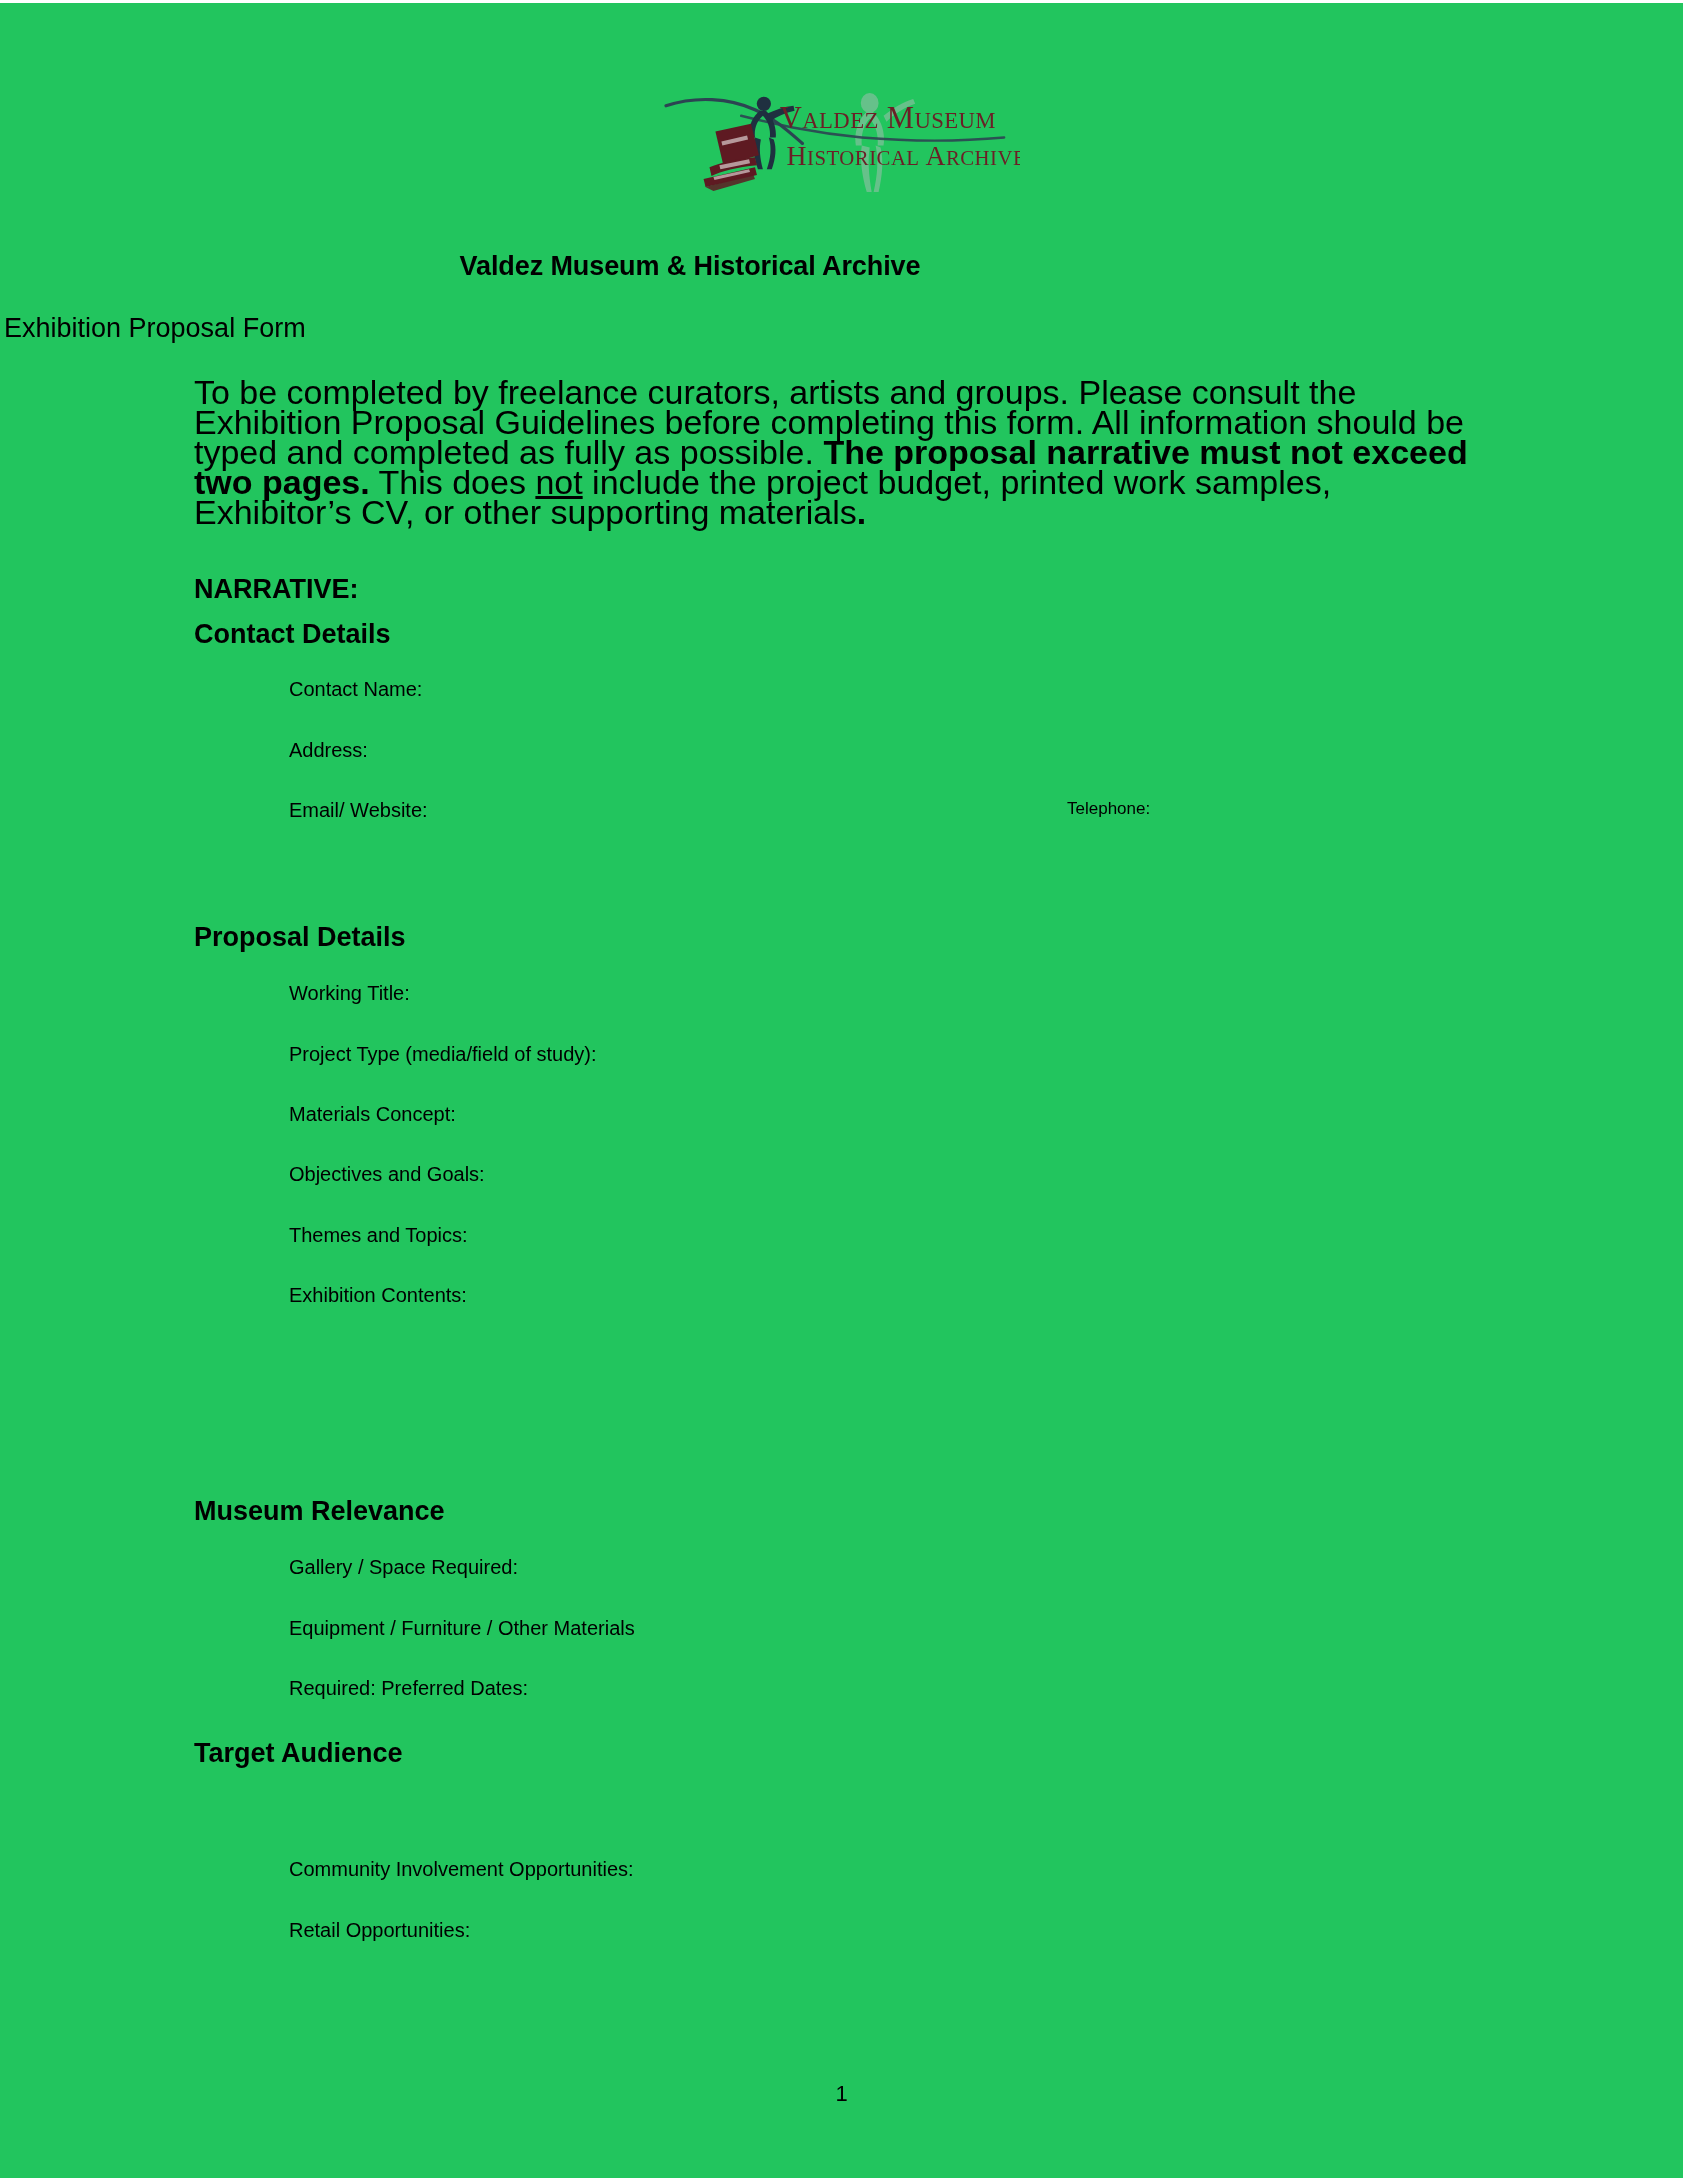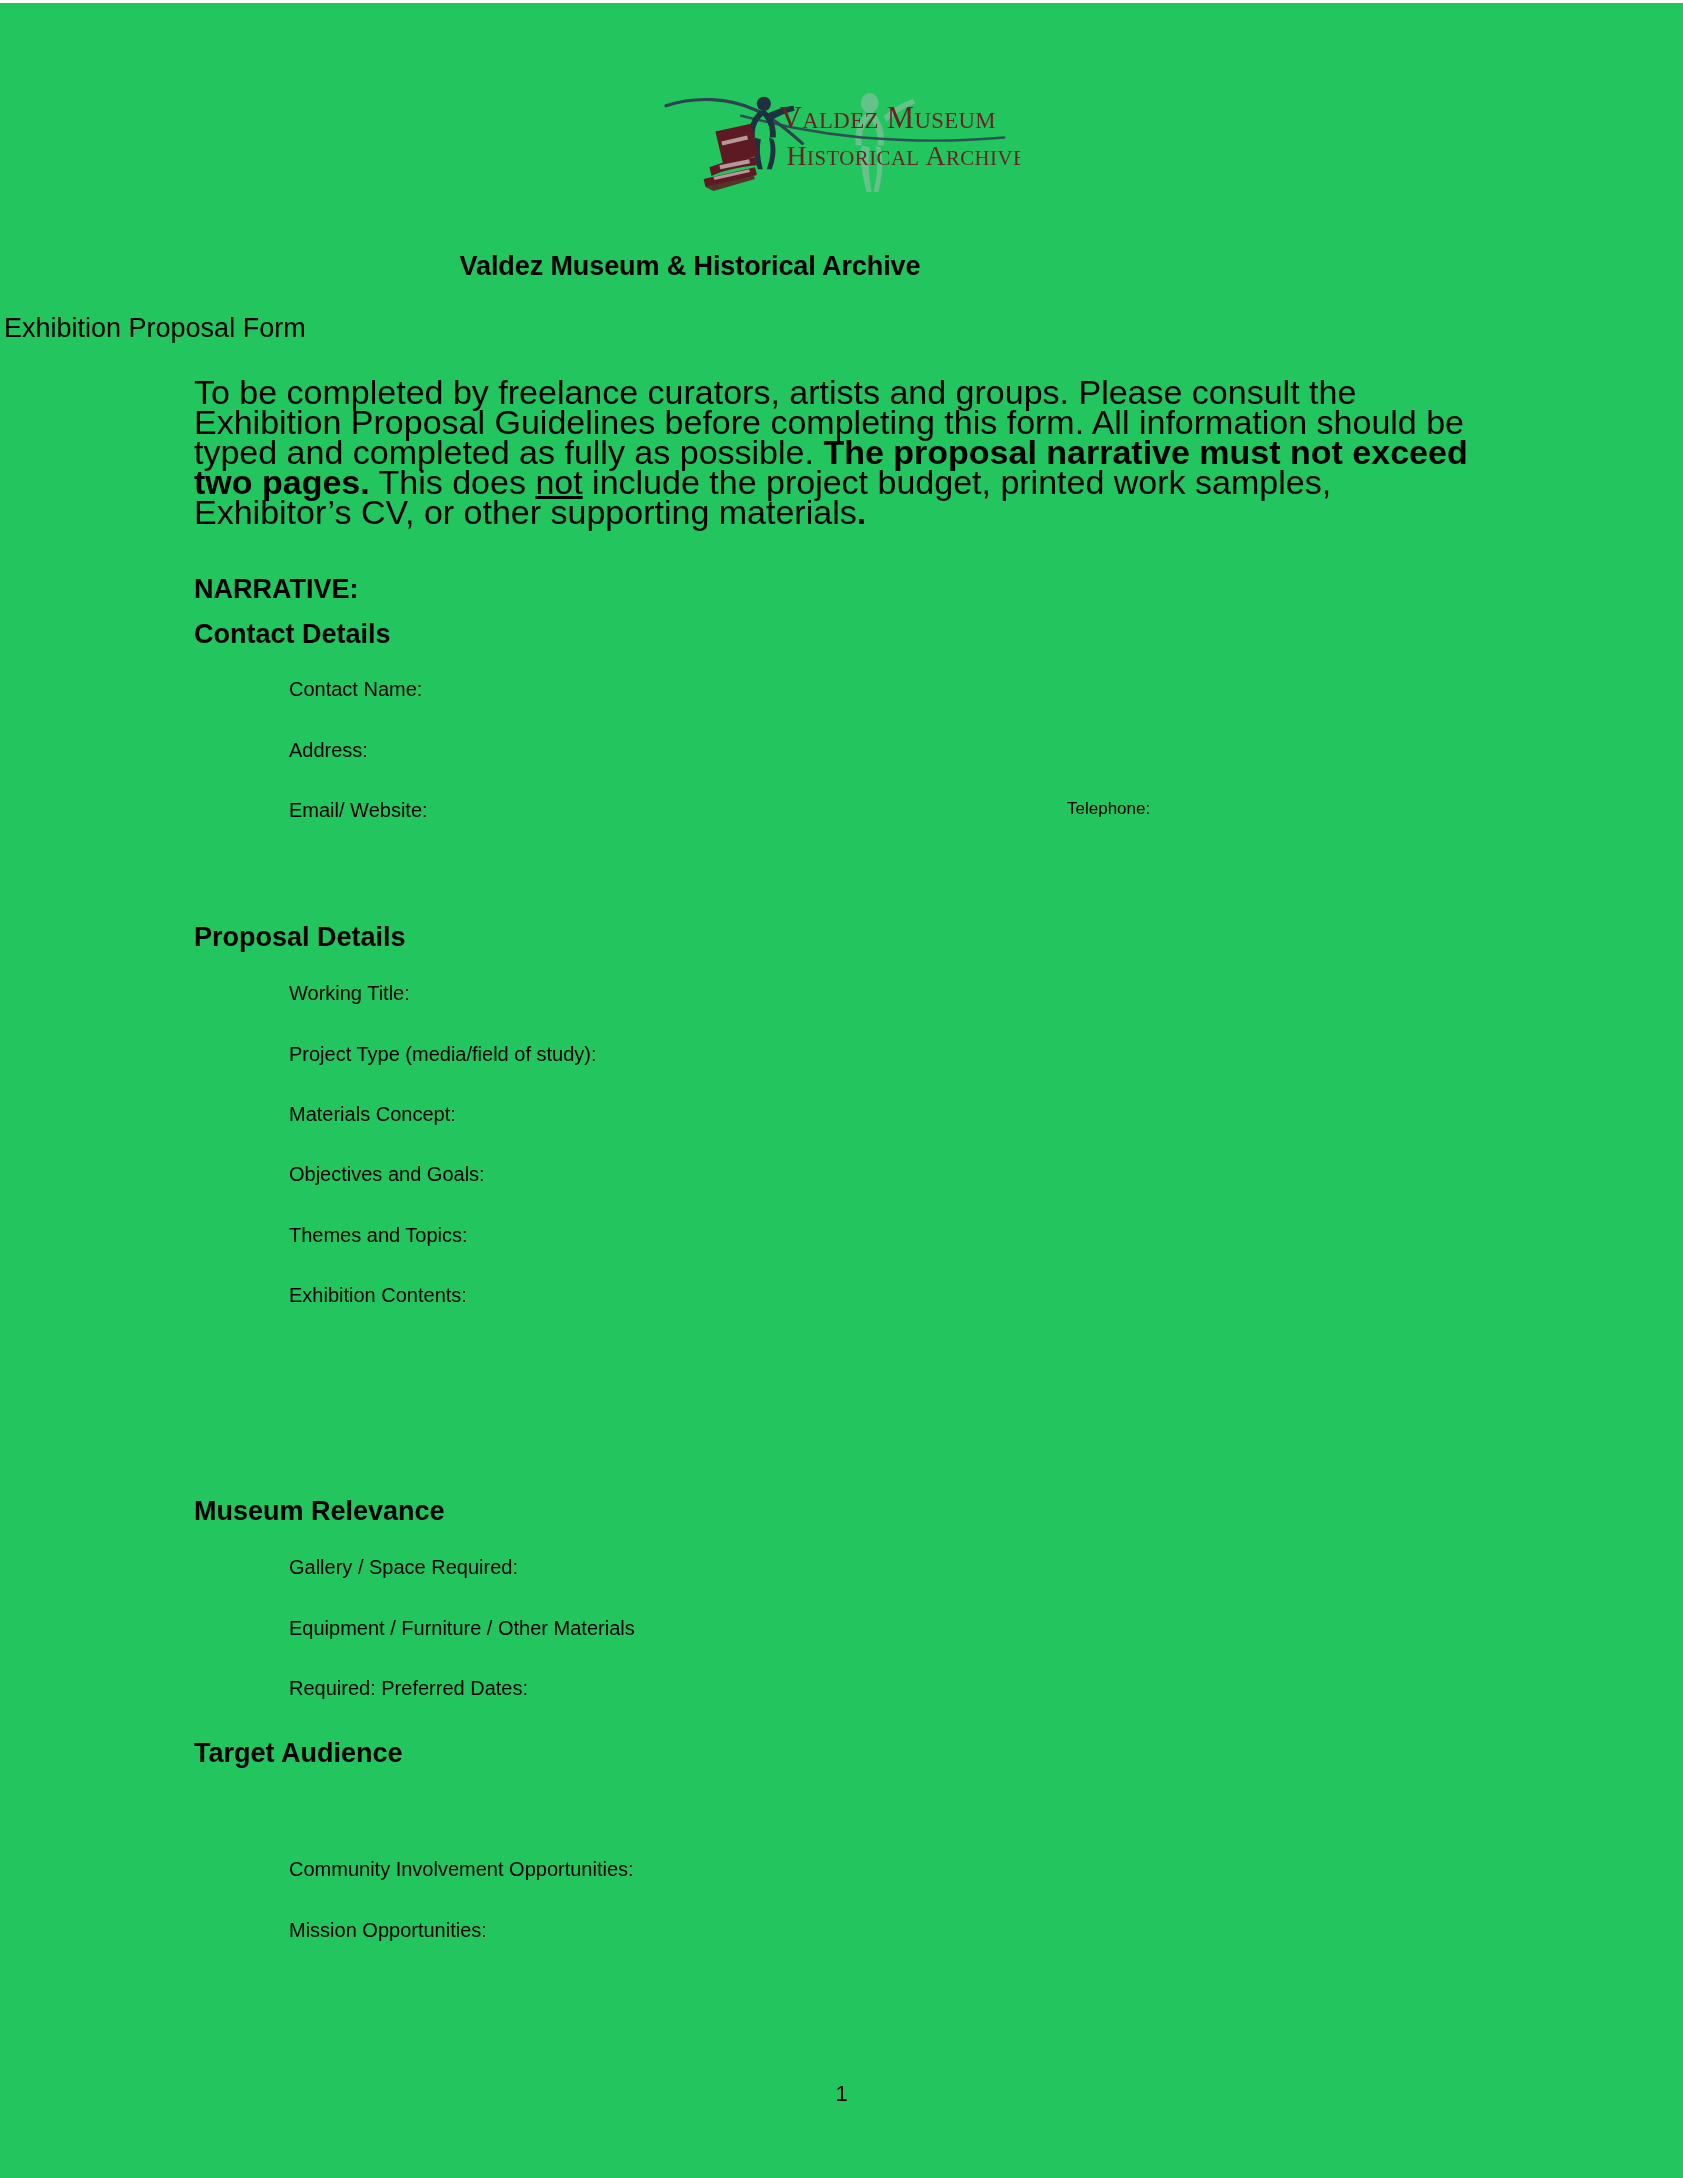--- a/index.html
+++ b/index.html
@@ -171,18 +171,18 @@
   <div class="field" style="top:1221px;">Themes and Topics:</div>
   <div class="field" style="top:1281px;">Exhibition Contents:</div>
 
   <div class="sec-head" style="top:1493px;">Museum Relevance</div>
   <div class="field" style="top:1553px;">Gallery / Space Required:</div>
   <div class="field" style="top:1614px;">Equipment / Furniture / Other Materials</div>
   <div class="field" style="top:1674px;">Required: Preferred Dates:</div>
 
   <div class="sec-head" style="top:1735px;">Target Audience</div>
   <div class="field" style="top:1855px;">Community Involvement Opportunities:</div>
-  <div class="field" style="top:1916px;">Mission Opportunities:</div>
+  <div class="field" style="top:1916px;">Retail Opportunities:</div>
 
   <div class="page-number">1</div>
 
 </div>
 
 
 </body></html>

